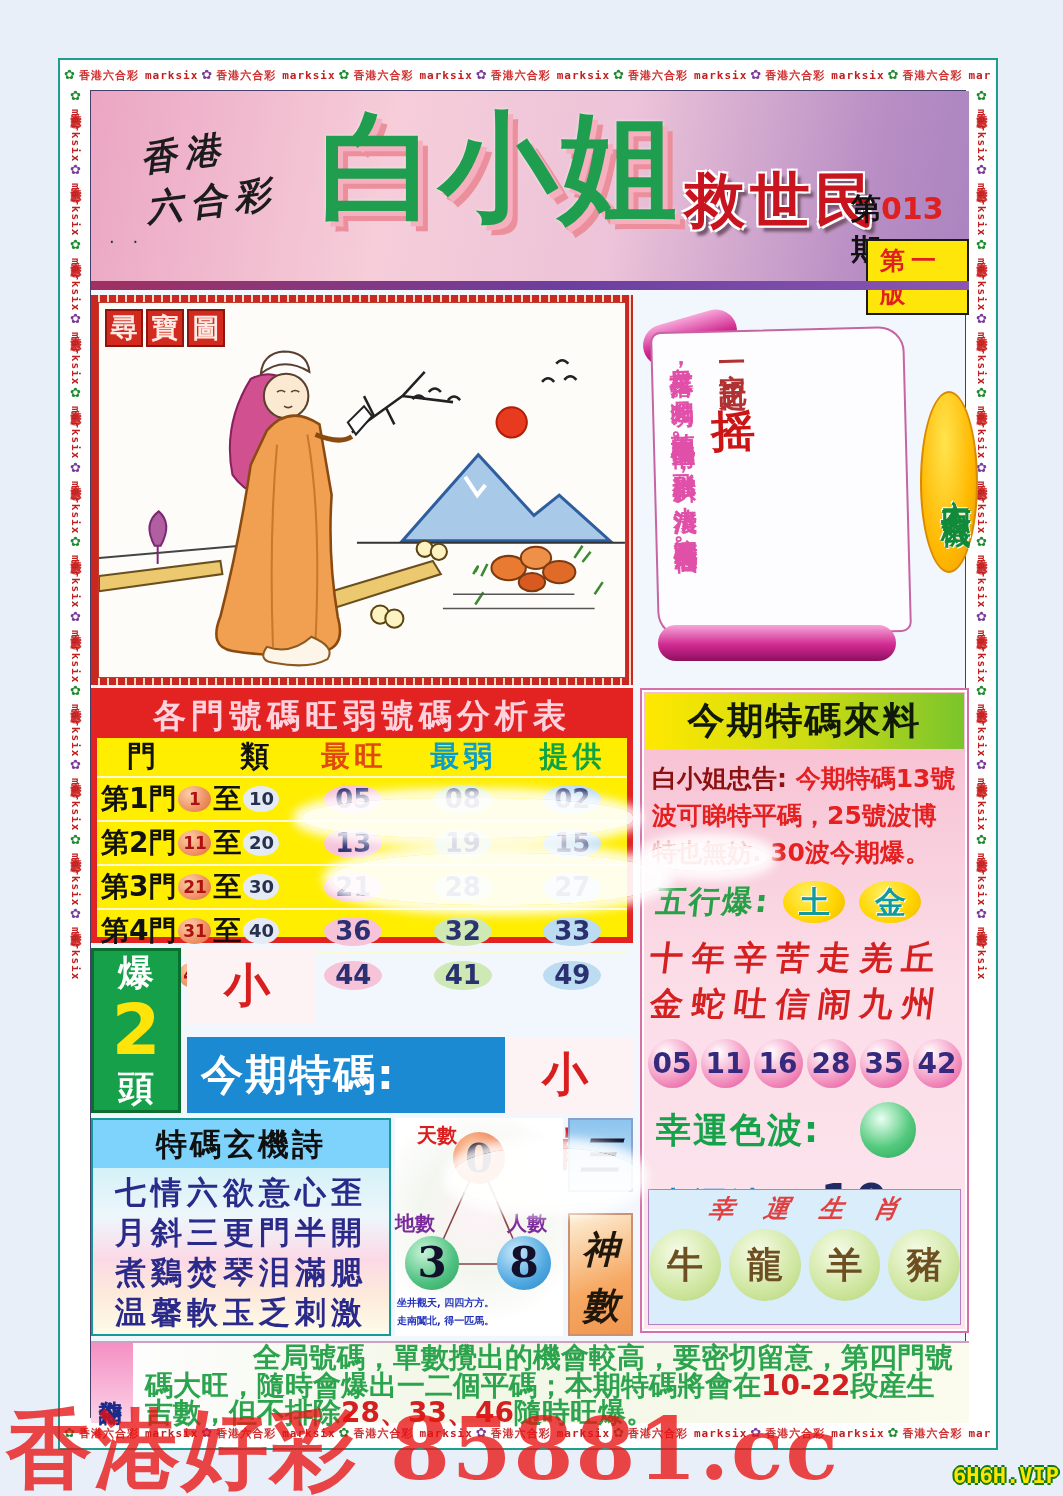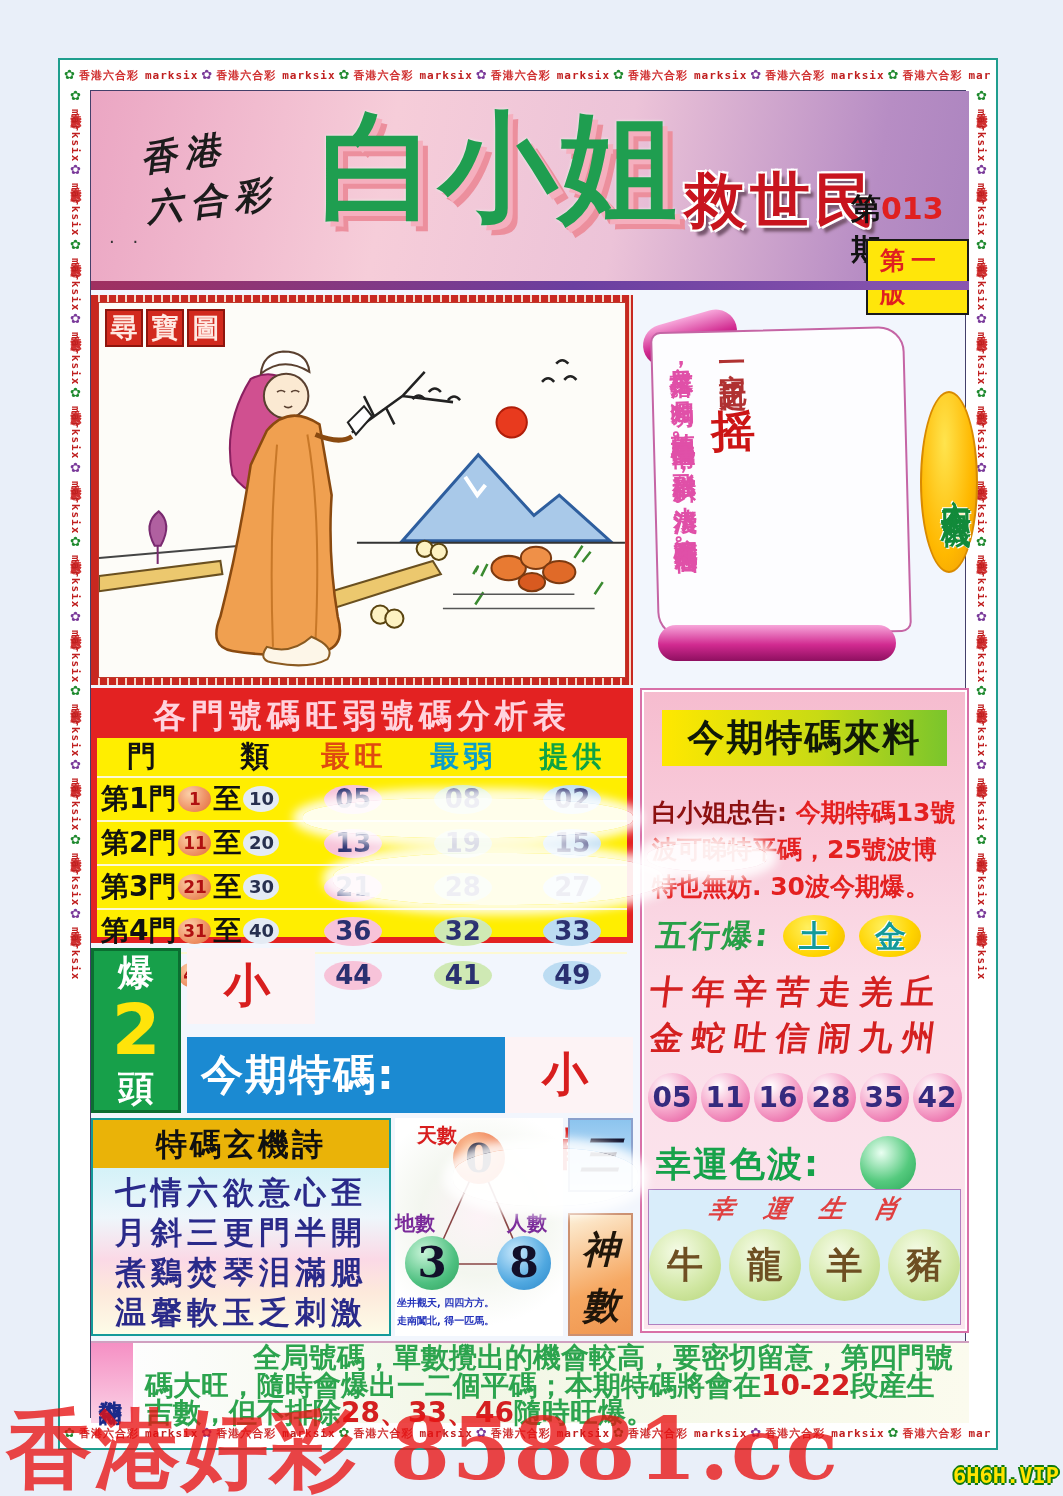--- a/index.html
+++ b/index.html
@@ -85,21 +85,21 @@
   #burst .b3 { font-size:36px; font-weight:bold; line-height:46px; }
   .bar { position:absolute; left:96px; width:446px; height:76px; display:flex; }
   #bar1 { top:857px; } #bar2 { top:946px; }
   .bar .bl { width:318px; background:#1b8ad2; color:#fff; font-size:42px; font-weight:bold;
              line-height:76px; padding-left:14px; letter-spacing:2px; }
   .bar .bv { width:128px; background:#fdf3f5; color:#d81e1e; font-size:46px; font-weight:bold;
              text-align:center; line-height:74px; letter-spacing:8px; font-family:"DejaVu Serif", serif; }
 
   
   #poem { position:absolute; left:0; top:1027px; width:300px; height:218px; border:2px solid #149a9a; }
-  #poem-title { height:48px; background:#eab308; color:#101010; font-size:31px; font-weight:bold;
+  #poem-title { height:48px; background:#7dd3fc; color:#101010; font-size:31px; font-weight:bold;
                 text-align:center; line-height:48px; letter-spacing:3px; }
   #poem-body { height:166px; padding-top:4px;
        background:linear-gradient(180deg,#d4f2f8 0%,#eef6fb 30%,#fbd9e6 55%,#fde9db 75%,#fdfce8 100%); }
   .poem-line { text-align:center; font-size:31px; font-weight:bold; color:#2a2a8a;
                letter-spacing:5px; line-height:40px; }
 
   
   #trinity { position:absolute; left:304px; top:1027px; width:168px; height:218px; background:
       radial-gradient(circle at 50% 45%, #fdf3f7 0%, #f3f6ef 40%, #ffffff 75%); }
   #trinity svg { position:absolute; inset:0; }
@@ -146,21 +146,21 @@
       border-radius:50% / 50%; border:2px solid #d88a00;
       background:radial-gradient(ellipse at 42% 28%, #ffe44e, #ffb800 62%, #e8940c);
       writing-mode:vertical-rl; text-orientation:upright; text-align:center;
       color:#128a3a; font-size:30px; font-weight:bold; letter-spacing:6px; padding-top:12px;
       text-shadow:-1px -1px 0 #fff,1px 1px 0 #fff; }
 
   
   #special { position:absolute; left:549px; top:597px; width:329px; height:645px;
       border:2px solid #d870a8; background:linear-gradient(180deg,#f6bccf 0%,#fbdde8 45%,#fbe6ee 100%);
       box-shadow:inset 0 0 0 2px #fff; }
-  #special-title { height:56px; margin:20px; background:linear-gradient(90deg,#ffe800,#c8da14 55%,#7ac52c);
+  #special-title { height:56px; margin:3px; background:linear-gradient(90deg,#ffe800,#c8da14 55%,#7ac52c);
       color:#101808; font-size:37px; font-weight:bold; text-align:center; line-height:56px; letter-spacing:2px; }
   #advice { padding:8px 10px 0 10px; font-size:25px; font-weight:bold; line-height:37px; }
   #advice .alabel { color:#8c1010; }
   #advice .atext { color:#e42020; }
   #wuxing { padding:10px 0 0 14px; display:flex; align-items:center; gap:14px; }
   #wuxing .wlabel { color:#28a048; font-size:31px; font-weight:bold; transform:skewX(-6deg); letter-spacing:2px; }
   .wx { display:inline-block; width:62px; height:42px; border-radius:50%;
         background:radial-gradient(circle at 40% 30%, #fff060, #ffd400 60%, #f0b800);
         color:#139a9a; font-size:31px; font-weight:bold; text-align:center; line-height:42px;
         text-shadow:-1px -1px 0 #fff,1px 1px 0 #fff; }

